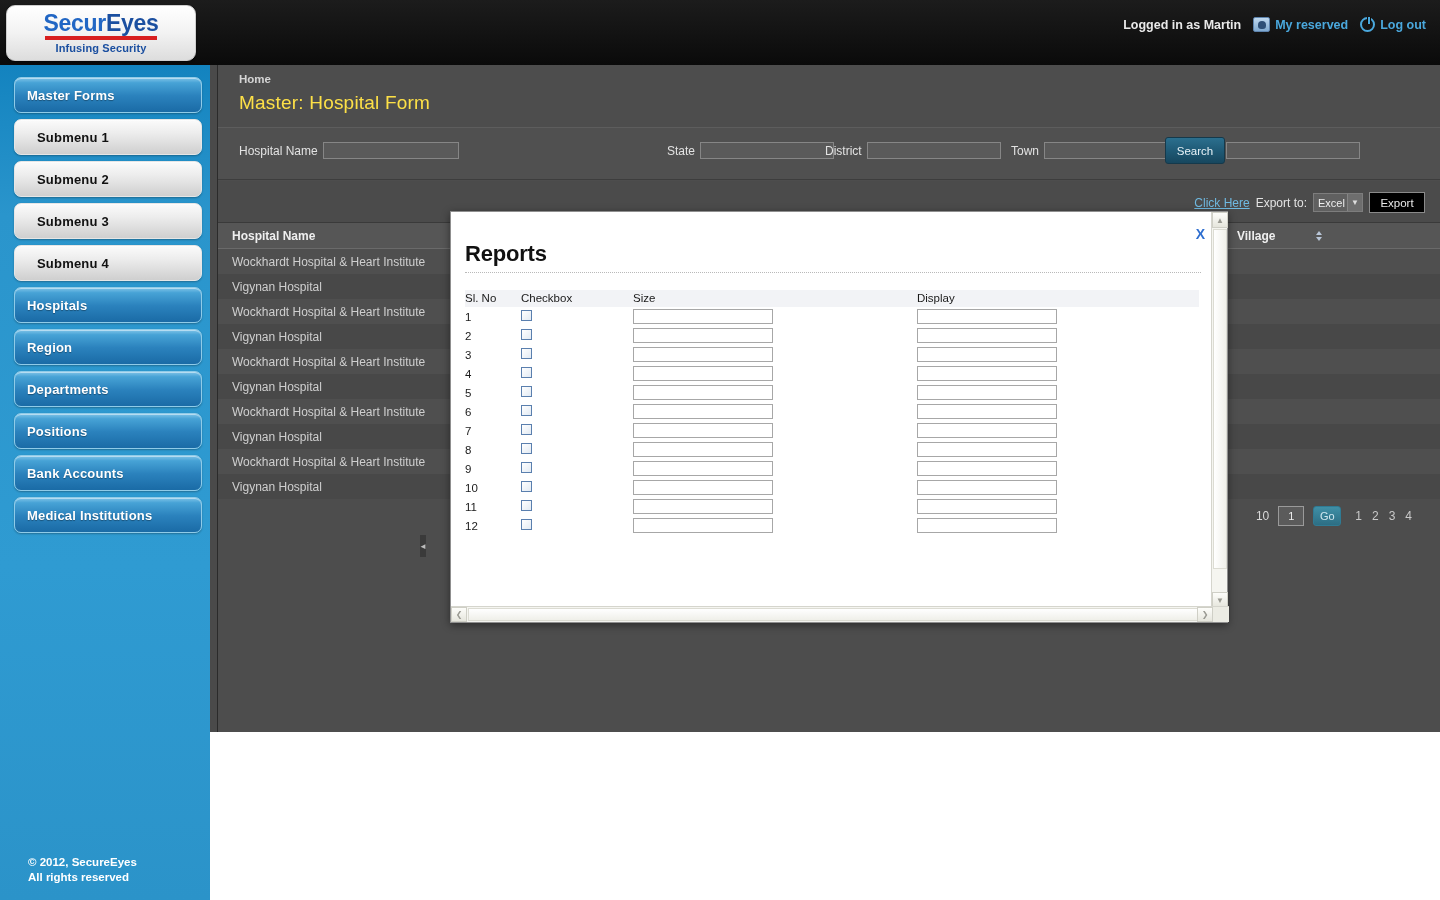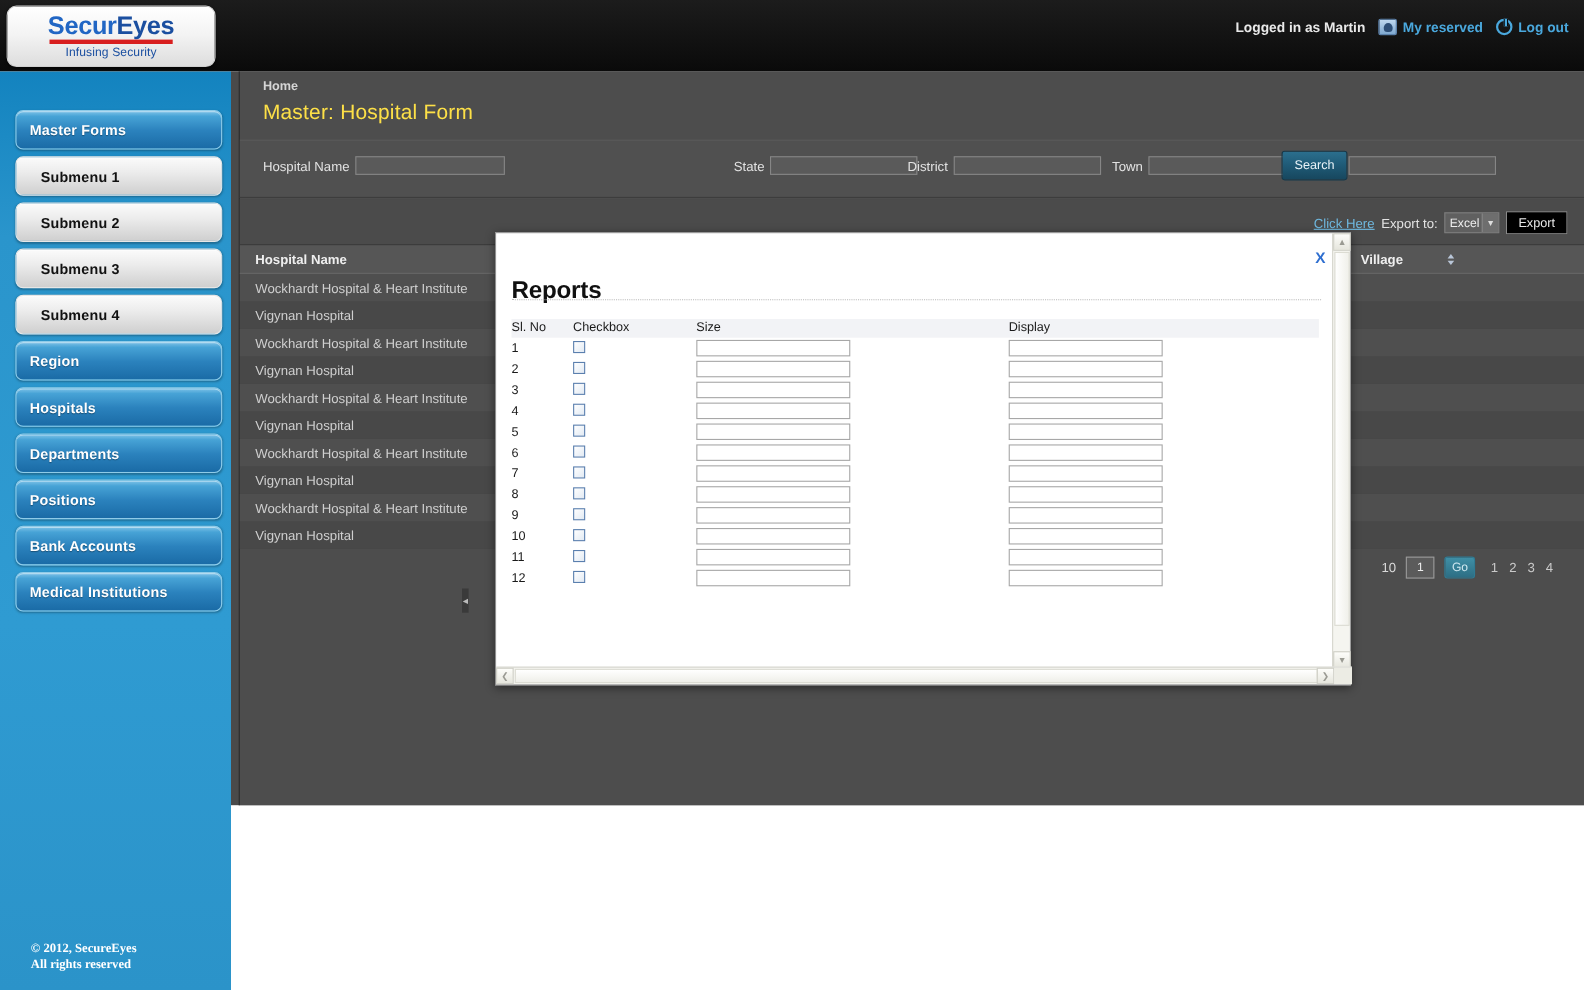--- a/index.html
+++ b/index.html
@@ -18,21 +18,21 @@
   .logo-box{
     position:absolute; left:6px; top:5px; width:190px; height:56px;
     background: linear-gradient(to bottom,#ffffff 0%,#f3f3f3 48%,#dddddd 100%);
     border:1px solid #cfcfcf; border-radius:9px;
     box-shadow:0 1px 2px rgba(0,0,0,.6);
     display:flex; flex-direction:column; align-items:center; justify-content:center;
   }
   .logo-main{ font-size:23px; font-weight:bold; color:#2166c4; letter-spacing:-.3px; line-height:1; }
   .logo-main .e2{ color:#1b4fa0; }
   .logo-rule{ width:112px; height:4px; background:#d81f1f; margin:1px 0 2px 0; }
-  .logo-sub{ font-size:11px; font-weight:normal; color:#1b4fa0; letter-spacing:.1px; }
+  .logo-sub{ font-size:11px; font-weight:bold; color:#1b4fa0; letter-spacing:.1px; }
 
   .topright{
     position:absolute; right:14px; top:17px;
     display:flex; align-items:center; gap:12px;
     font-size:12.5px; font-weight:bold; color:#e9e9e9;
   }
   .topright a{ color:#4aa8dd; text-decoration:none; display:flex; align-items:center; gap:5px; }
   .acct-icon{
     width:17px; height:15px; border-radius:2px;
     background:linear-gradient(to bottom,#bfd8ef,#7fa9d0);
@@ -49,39 +49,39 @@
   .pwr-icon::after{
     content:""; position:absolute; left:5px; top:-2px; width:2px; height:7px;
     background:#4aa8dd; border-left:1px solid #0a0a0a; border-right:1px solid #0a0a0a;
   }
 
   
   .sidebar{
     position:absolute; left:0; top:65px; width:210px; height:835px;
     background: linear-gradient(to bottom,#1383bf 0%,#2a95cc 18%,#2f9bd2 60%,#2b93c9 100%);
   }
-  .nav{ padding:35px 8px 0 14px; }
+  .nav{ padding:12px 8px 0 14px; }
   .nav-item{
     height:36px; margin-bottom:6px; border-radius:7px;
     display:flex; align-items:center; padding-left:12px;
     font-size:13px; font-weight:bold; color:#ffffff;
     border:1px solid #8fcbe8;
     background: linear-gradient(to bottom,#7fc3e8 0%,#47a3d6 14%,#2b82bd 52%,#1a6ba6 100%);
     box-shadow: inset 0 1px 0 rgba(255,255,255,.45), 0 1px 2px rgba(0,0,0,.28);
     cursor:pointer; letter-spacing:.2px;
     text-shadow:0 1px 1px rgba(0,0,0,.35);
   }
   .nav-item.sub{
     color:#111111; padding-left:22px; text-shadow:none;
     background: linear-gradient(to bottom,#fbfbfb 0%,#ececec 40%,#cfcfcf 100%);
     border:1px solid #e6e6e6;
   }
   .footer-note{
     position:absolute; left:28px; bottom:15px;
-    font-size:11.5px; font-weight:bold; color:#ffffff; line-height:15px;font-family:Liberation Serif, serif;
+    font-size:11.5px; font-weight:bold; color:#ffffff; line-height:15px;
   }
 
   
   .content{
     position:absolute; left:210px; top:65px; width:1230px; height:667px;
     background:#4a4a4a;
   }
   .content-inner{
     position:absolute; left:7px; top:0; width:1223px; height:667px;
     background:#4d4d4d;
@@ -197,21 +197,21 @@
   .modal{
     position:absolute; left:450px; top:211px; width:778px; height:412px;
     background:#ffffff; border:1px solid #8f8f8f;
     box-shadow:0 2px 8px rgba(0,0,0,.45);
   }
   .modal-x{
     position:absolute; right:22px; top:14px; font-size:14px; font-weight:bold;
     color:#2f6fd0; cursor:pointer; font-family:"Liberation Sans",sans-serif;
   }
   .modal-title{
-    position:absolute; left:14px; top:39px; font-size:22px; color:#111;
+    position:absolute; left:14px; top:29px; font-size:22px; color:#111;
     font-weight:bold; letter-spacing:-.2px;text-align:right;
   }
   .modal-rule{
     position:absolute; left:14px; top:60px; width:736px;
     border-top:1px dotted #b9b9b9;
   }
   .mtable{ position:absolute; left:14px; top:78px; width:734px; }
   .mthead{
     height:17px; background:#f2f3f6; display:flex; align-items:center;
     font-size:11.5px; color:#1a1a1a;
@@ -310,24 +310,24 @@
         <div class="nav-item sub">
           <span>Submenu 2</span>
         </div>
         <div class="nav-item sub">
           <span>Submenu 3</span>
         </div>
         <div class="nav-item sub">
           <span>Submenu 4</span>
         </div>
         <div class="nav-item">
+          <span>Hospitals</span>
+        </div>
+        <div class="nav-item">
           <span>Region</span>
-        </div>
-        <div class="nav-item">
-          <span>Hospitals</span>
         </div>
         <div class="nav-item">
           <span>Departments</span>
         </div>
         <div class="nav-item">
           <span>Positions</span>
         </div>
         <div class="nav-item">
           <span>Bank Accounts</span>
         </div>

